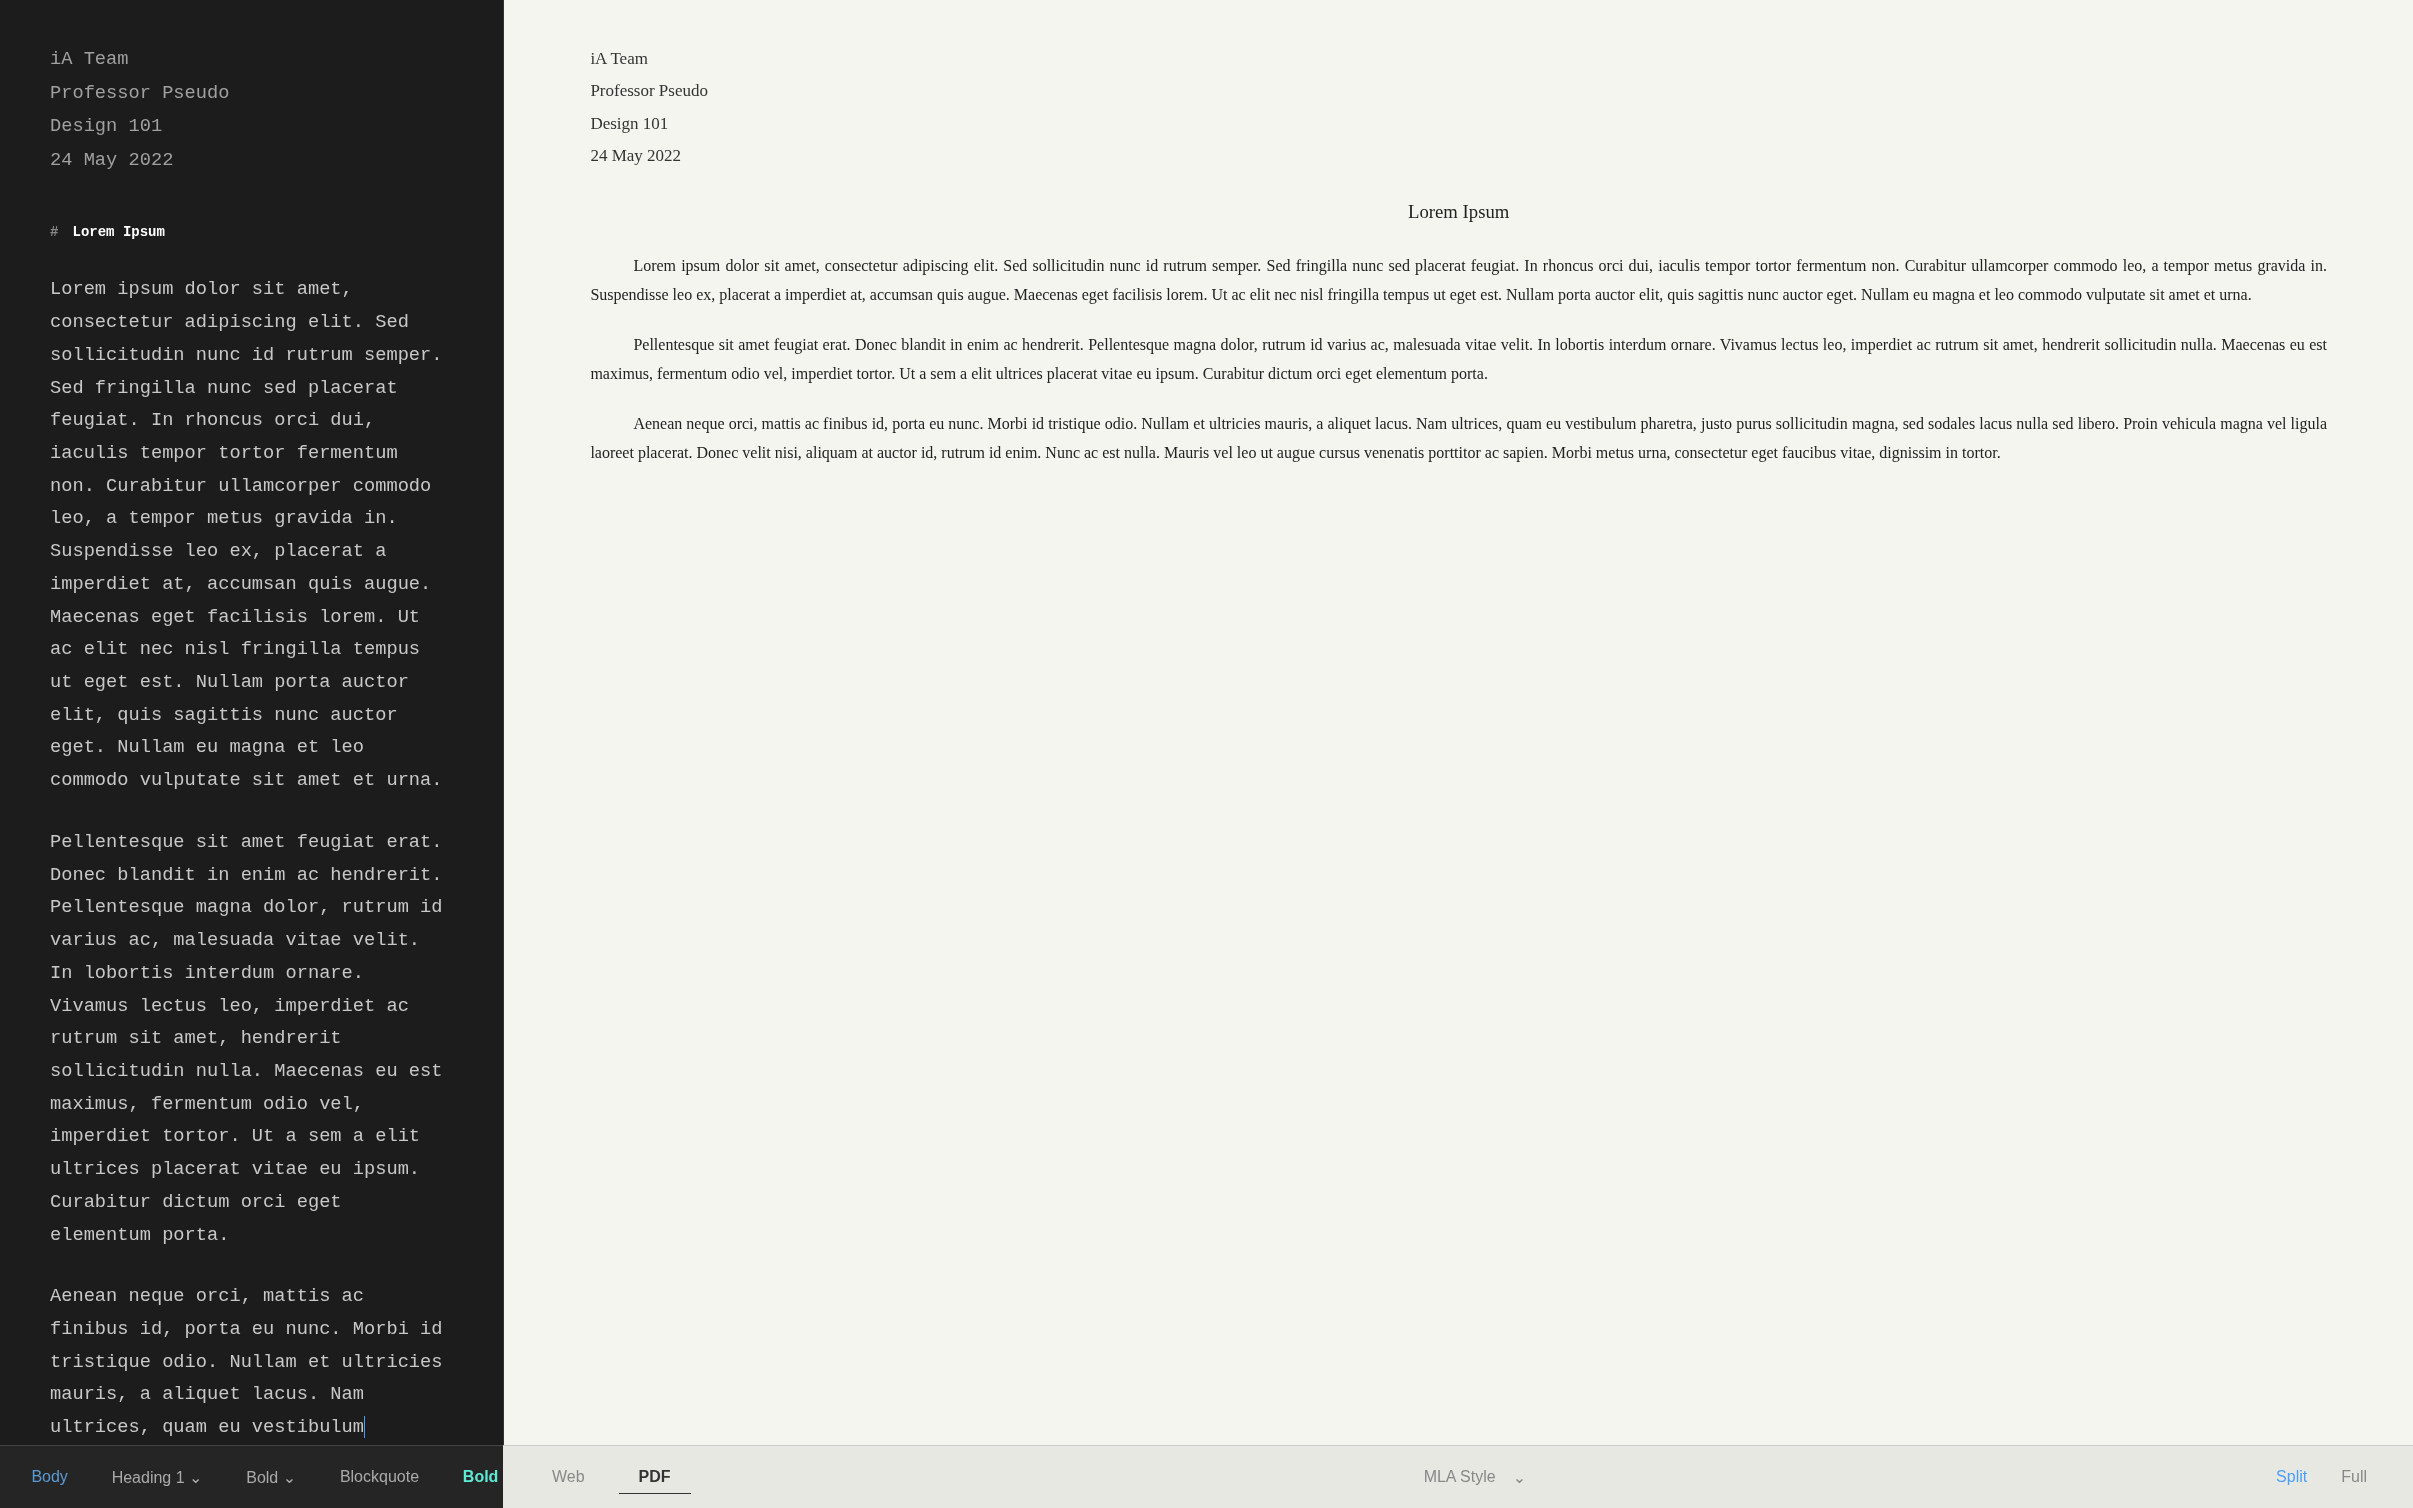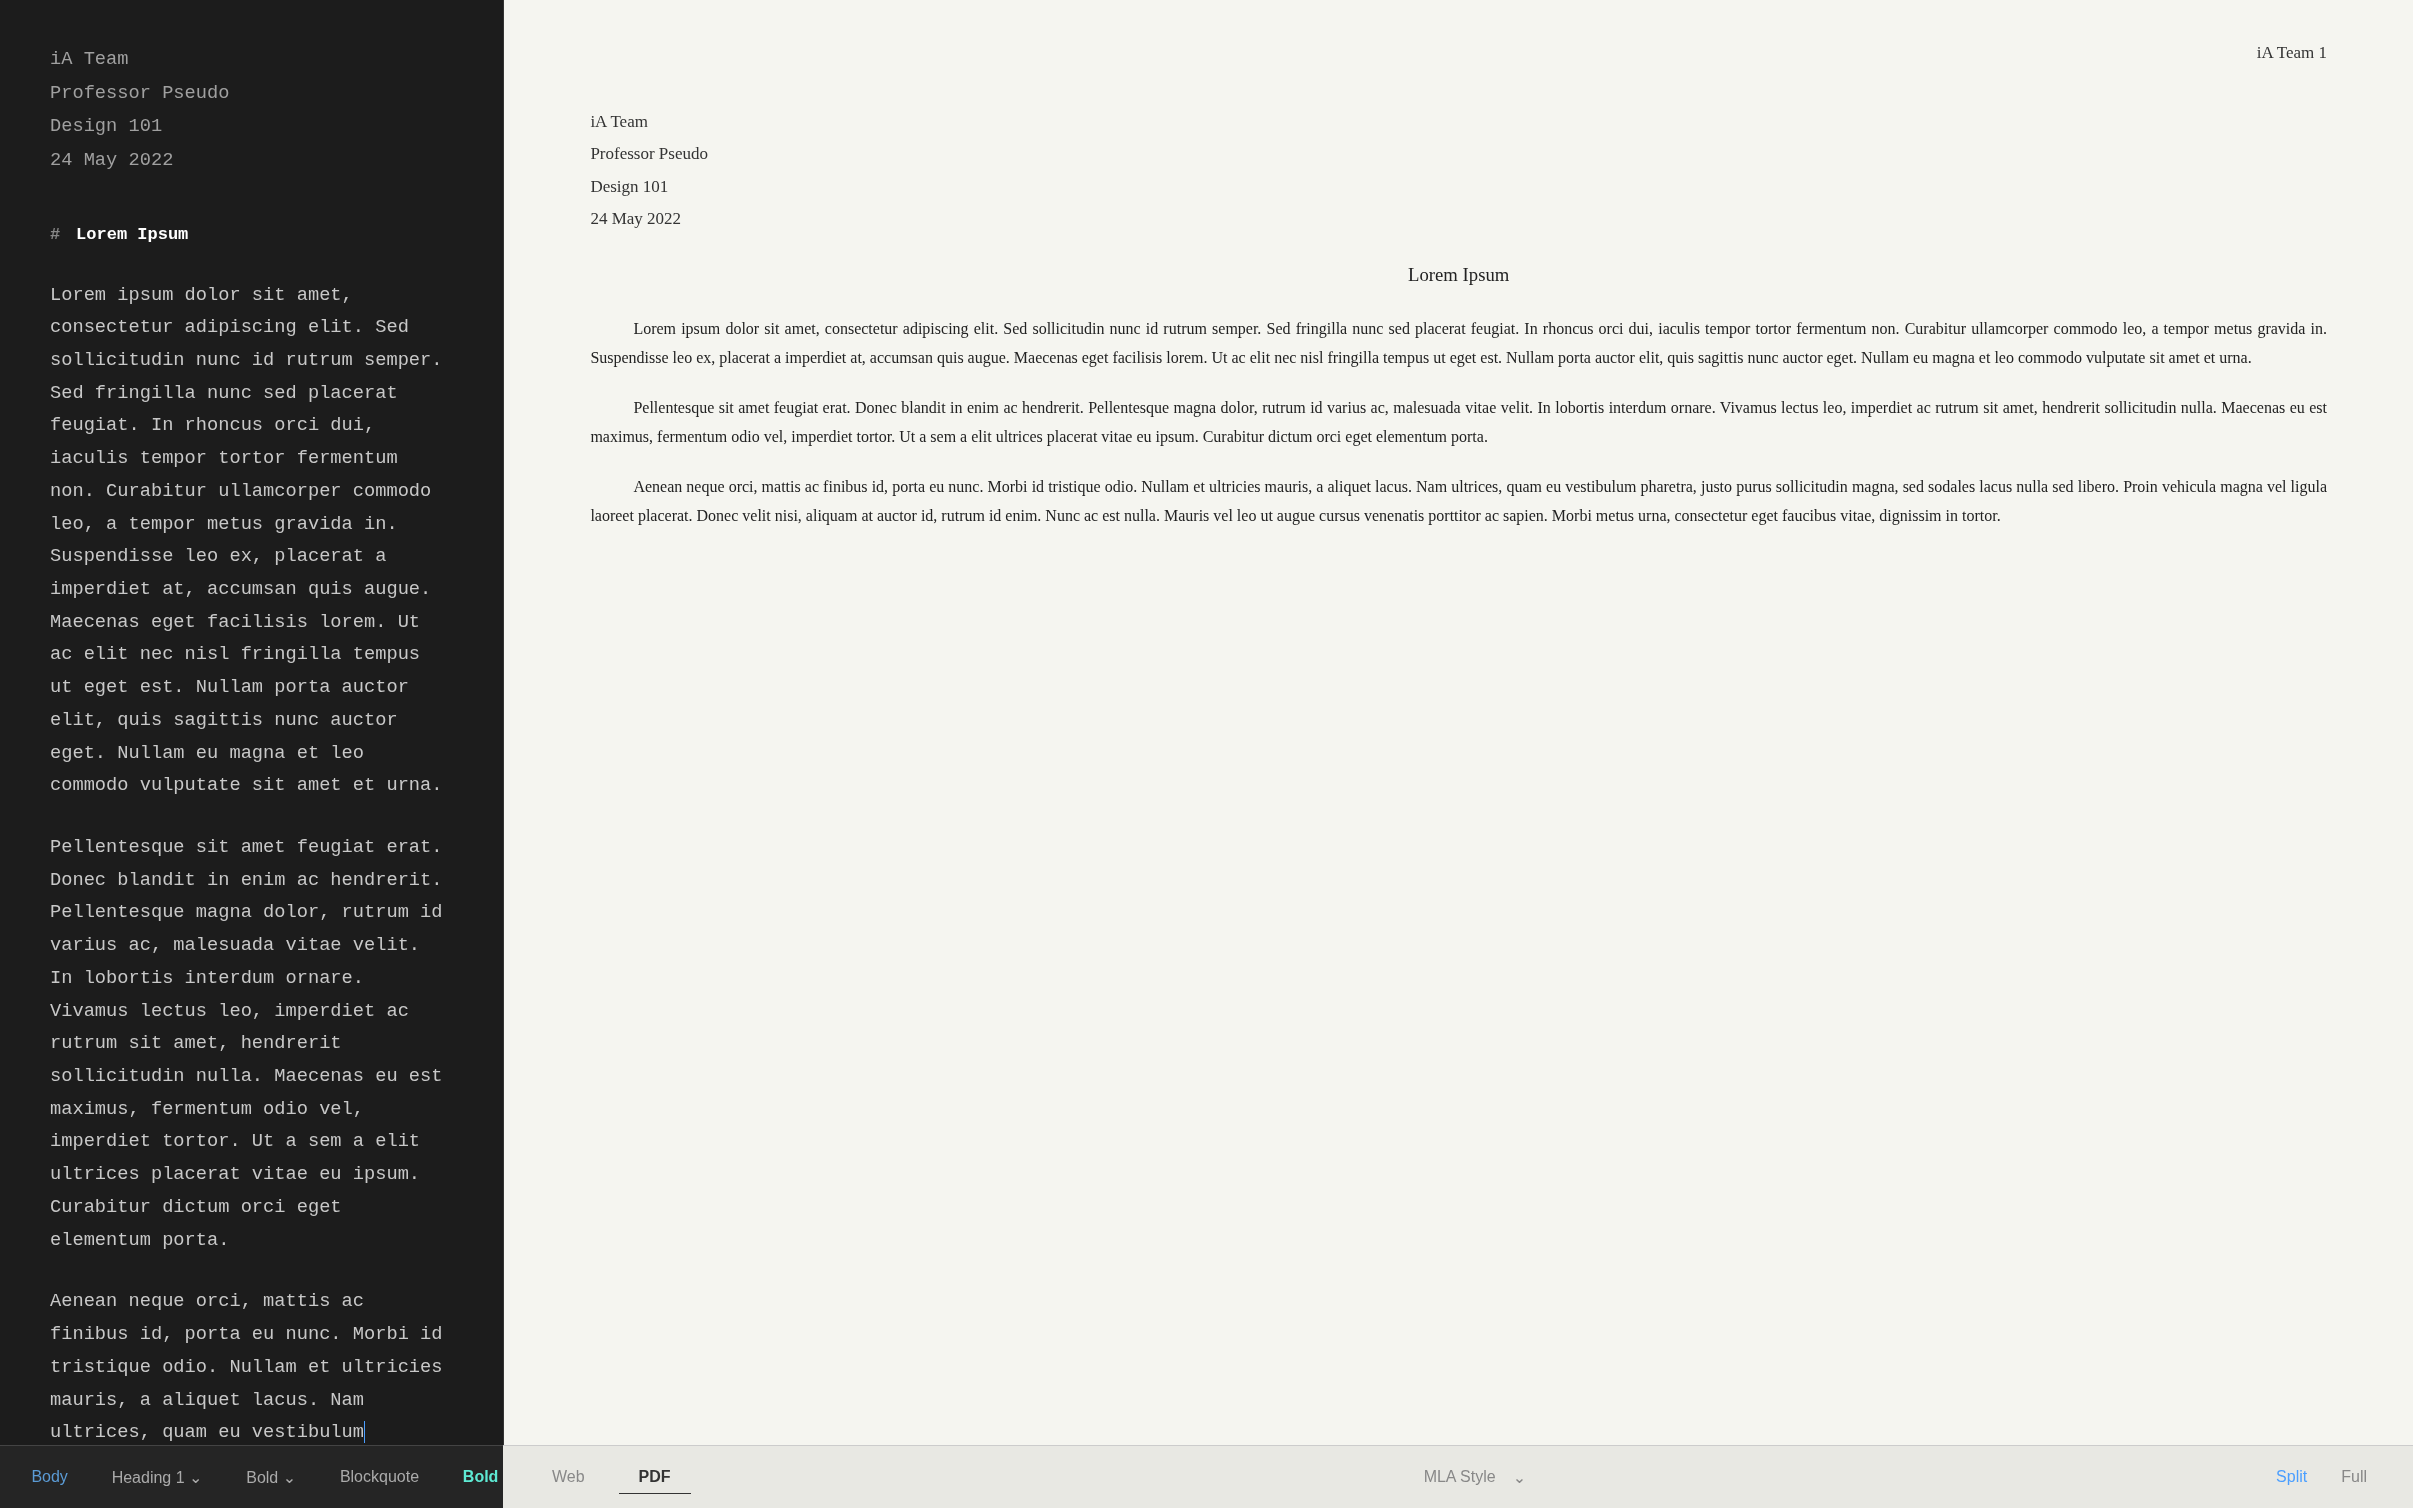--- a/index.html
+++ b/index.html
@@ -49,21 +49,21 @@
       font-size: 18.7px;
     }
 
     .editor-panel .metadata div {
       line-height: 1.8;
     }
 
     .editor-heading {
       color: #ffffff;
       font-weight: bold;
-      font-size: 17px;
+      font-size: 14px;
       margin-bottom: 29px;
     }
 
     .editor-heading .hash {
       color: #888;
       margin-right: 5.7px;
     }
 
     .editor-body p {
       color: #c8c8c8;
@@ -261,21 +261,20 @@
       <div class="editor-body">
         <p>Lorem ipsum dolor sit amet, consectetur adipiscing elit. Sed sollicitudin nunc id rutrum semper. Sed fringilla nunc sed placerat feugiat. In rhoncus orci dui, iaculis tempor tortor fermentum non. Curabitur ullamcorper commodo leo, a tempor metus gravida in. Suspendisse leo ex, placerat a imperdiet at, accumsan quis augue. Maecenas eget facilisis lorem. Ut ac elit nec nisl fringilla tempus ut eget est. Nullam porta auctor elit, quis sagittis nunc auctor eget. Nullam eu magna et leo commodo vulputate sit amet et urna.</p>
         <p>Pellentesque sit amet feugiat erat. Donec blandit in enim ac hendrerit. Pellentesque magna dolor, rutrum id varius ac, malesuada vitae velit. In lobortis interdum ornare. Vivamus lectus leo, imperdiet ac rutrum sit amet, hendrerit sollicitudin nulla. Maecenas eu est maximus, fermentum odio vel, imperdiet tortor. Ut a sem a elit ultrices placerat vitae eu ipsum. Curabitur dictum orci eget elementum porta.</p>
         <p>Aenean neque orci, mattis ac finibus id, porta eu nunc. Morbi id tristique odio. Nullam et ultricies mauris, a aliquet lacus. Nam ultrices, quam eu vestibulum<span class="cursor"></span></p>
       </div>
     </div>
 
     <div class="divider"></div>
 
     <div class="preview-panel">
-      <div class="preview-header-right">iA Team 1</div>
 
       <div class="preview-meta">
         <div>iA Team</div>
         <div>Professor Pseudo</div>
         <div>Design 101</div>
         <div>24 May 2022</div>
       </div>
 
       <div class="preview-title">Lorem Ipsum</div>
 

